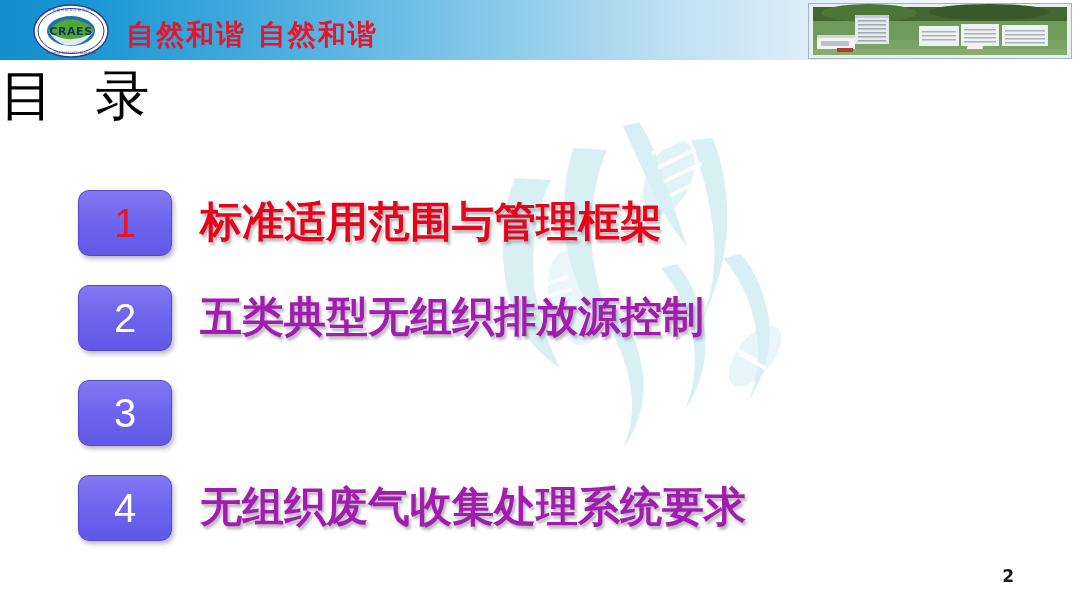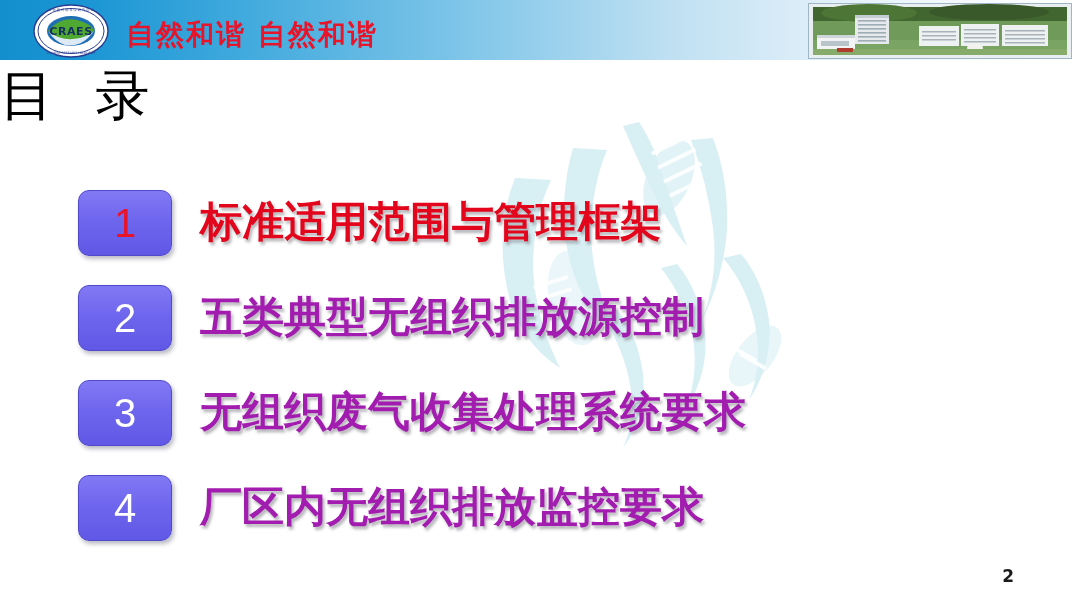--- a/index.html
+++ b/index.html
@@ -265,25 +265,24 @@
       <div class="toc-label accent">标准适用范围与管理框架</div>
     </div>
 
     <div class="toc-row">
       <div class="toc-badge">2</div>
       <div class="toc-label">五类典型无组织排放源控制</div>
     </div>
 
     <div class="toc-row">
       <div class="toc-badge">3</div>
+    </div>
+
+    <div class="toc-row">
+      <div class="toc-badge">4</div>
       <div class="toc-label">无组织废气收集处理系统要求</div>
     </div>
 
-    <div class="toc-row">
-      <div class="toc-badge">4</div>
-      <div class="toc-label">厂区内无组织排放监控要求</div>
-    </div>
-
   </div>
 
   <div id="page-number">2</div>
 
 </div>
 
 </body></html>

